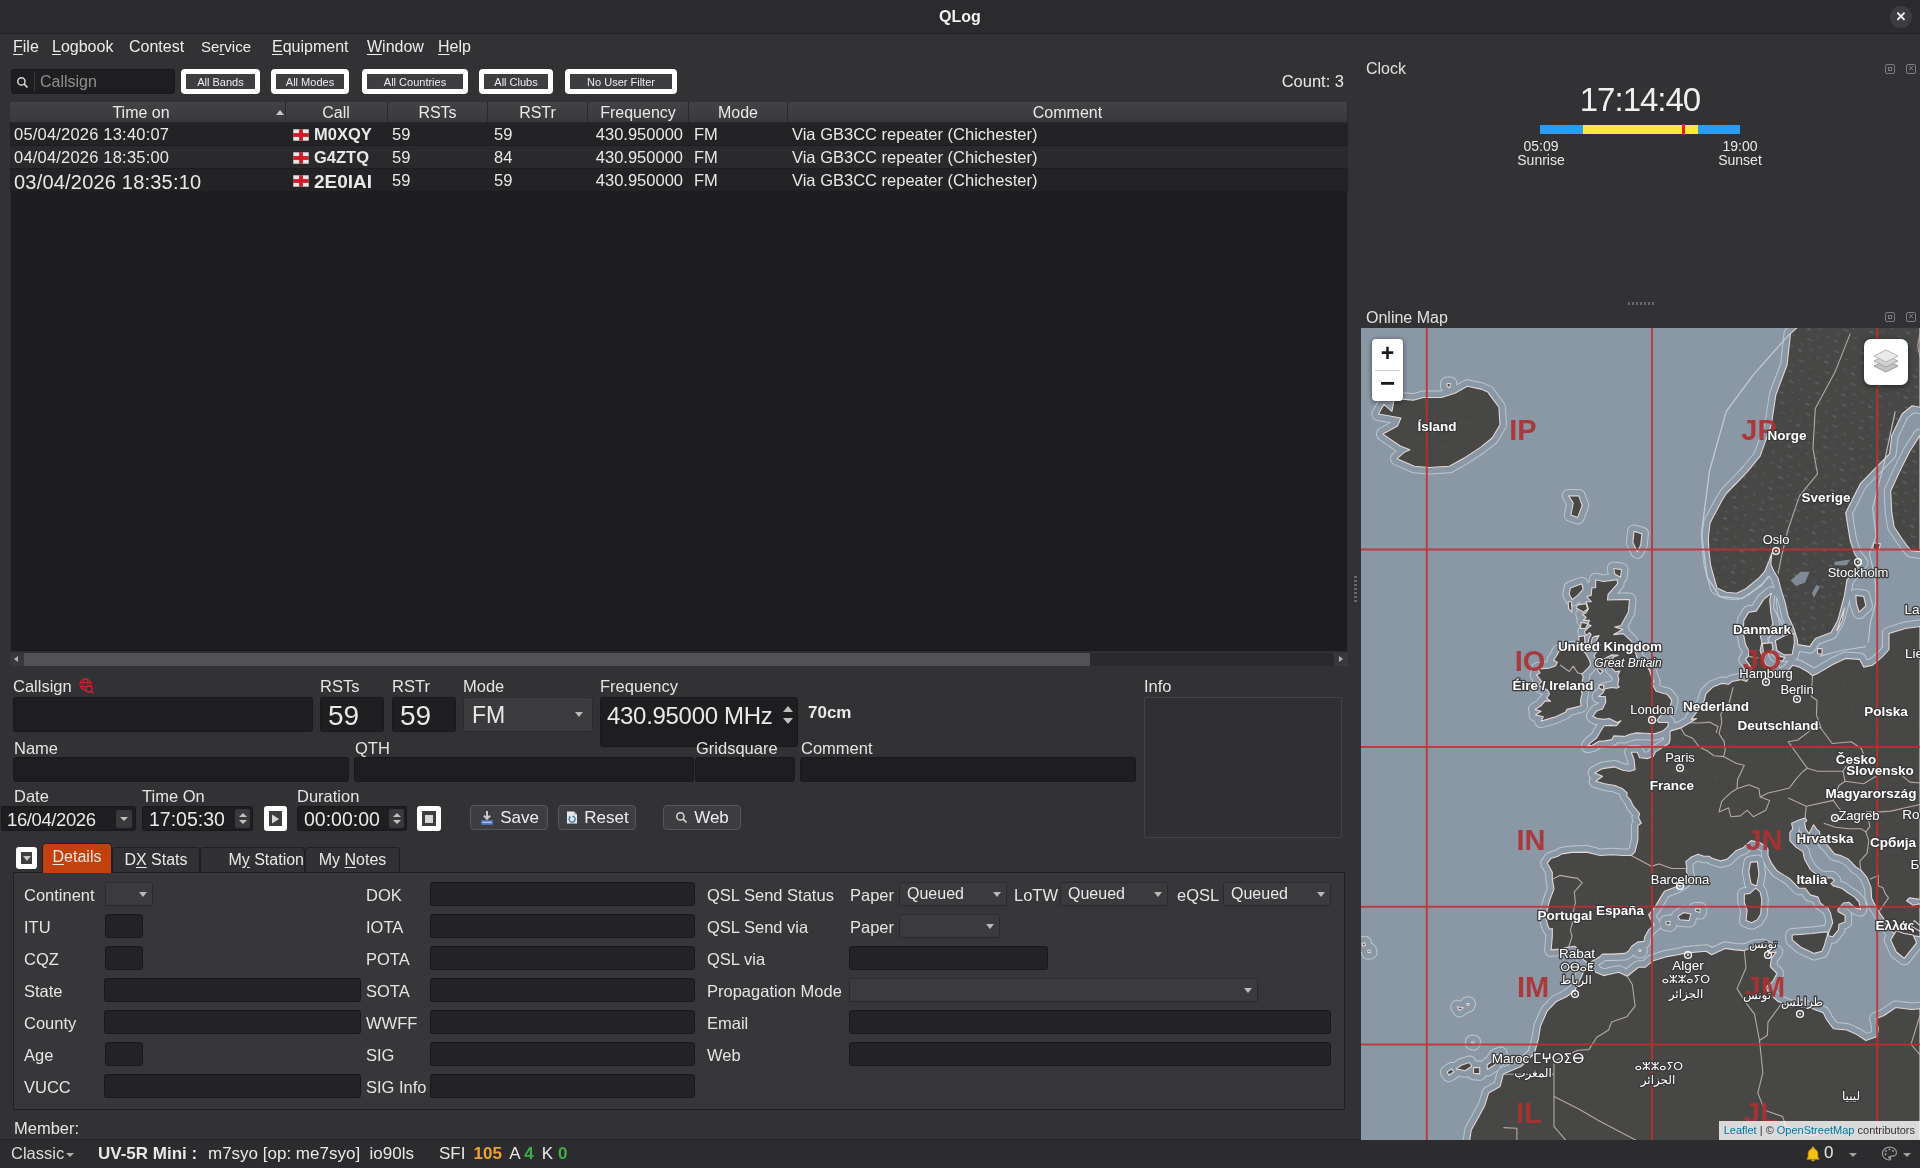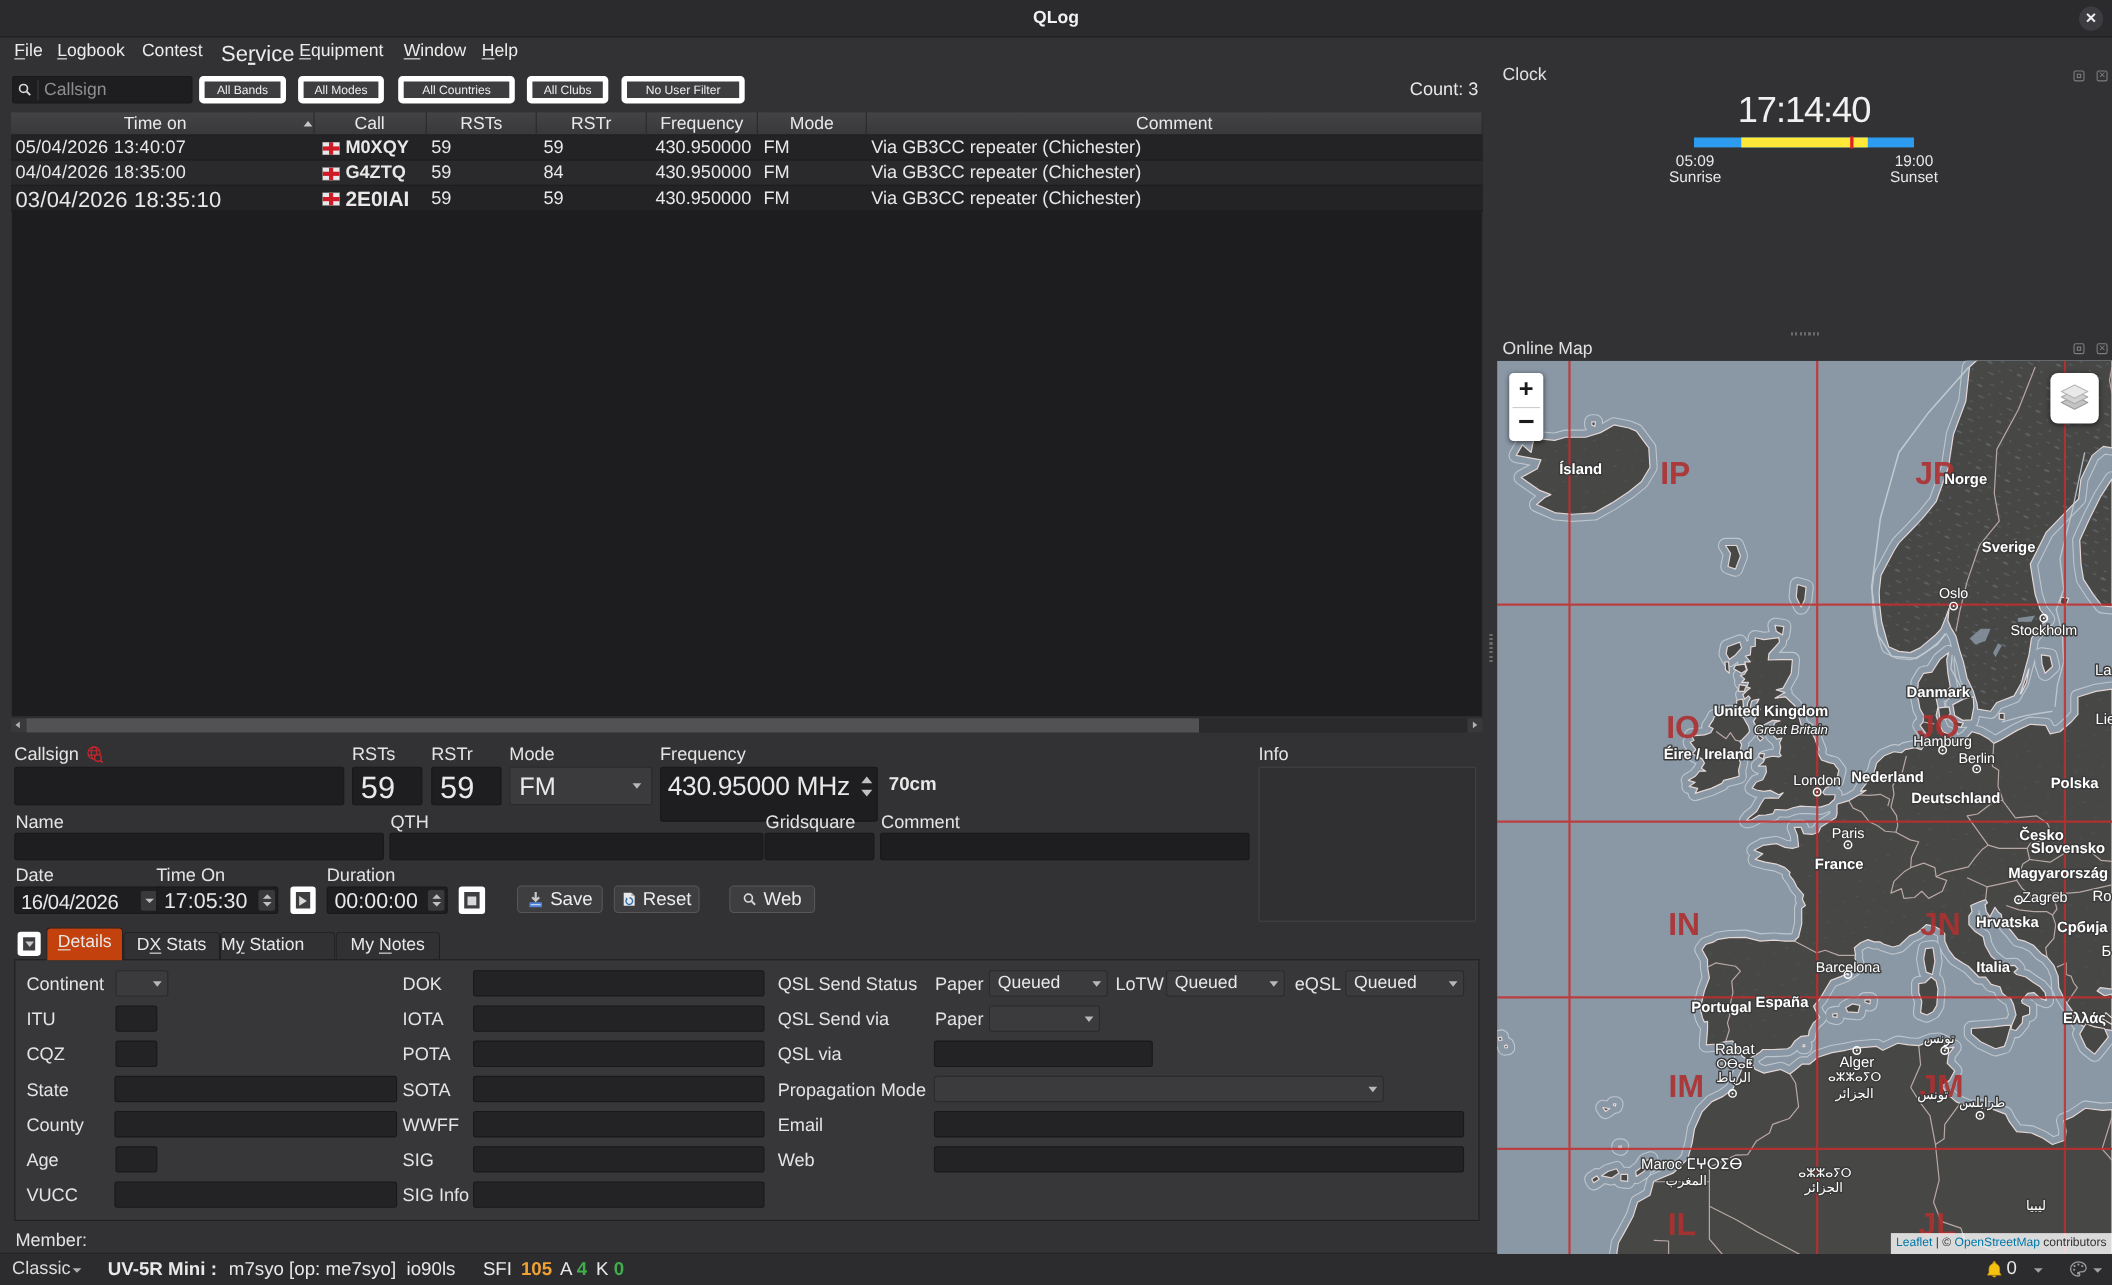--- a/index.html
+++ b/index.html
@@ -15,21 +15,21 @@
 u{text-decoration:underline;text-underline-offset:2px}
 .dockbtn{position:absolute;width:10px;height:10px;border:1px solid #7d7d81;border-radius:2px}
 </style></head><body>
 <div class="abs" style="left:0;top:0;width:1920px;height:34px;background:#2b2b2e;border-bottom:1px solid #202022">
     <div class="abs" style="left:0;top:0;width:100%;height:100%;display:flex;align-items:center;justify-content:center;font-weight:bold;font-size:16px;color:#f2f2f2">QLog</div>
     <div class="abs" style="right:8px;top:6px;width:22px;height:22px;border-radius:50%;background:#3d3d41;color:#f0f0f0;font-size:13px;text-align:center;line-height:21px;font-weight:bold">✕</div>
   </div>
 <div class="abs" style="left:13px;top:38px;font-size:16px;color:#ececec"><u>F</u>ile</div>
 <div class="abs" style="left:52px;top:38px;font-size:16px;color:#ececec"><u>L</u>ogbook</div>
 <div class="abs" style="left:129px;top:38px;font-size:16px;color:#ececec">Contest</div>
-<div class="abs" style="left:201px;top:38px;font-size:20px;color:#ececec">Se<u>r</u>vice</div>
+<div class="abs" style="left:201px;top:38px;font-size:15px;color:#ececec">Se<u>r</u>vice</div>
 <div class="abs" style="left:272px;top:38px;font-size:16px;color:#ececec"><u>E</u>quipment</div>
 <div class="abs" style="left:367px;top:38px;font-size:16px;color:#ececec"><u>W</u>indow</div>
 <div class="abs" style="left:438px;top:38px;font-size:16px;color:#ececec"><u>H</u>elp</div>
 <div class="inp" style="left:11px;top:69px;width:164px;height:25px">
     <div class="abs" style="left:4px;top:5px"><svg width="13" height="13" viewBox="0 0 13 13">
         <circle cx="5.4" cy="5.4" r="3.6" stroke="#d8d8d8" stroke-width="1.5" fill="none"></circle>
         <path d="M8.2 8.2 11.5 11.5" stroke="#d8d8d8" stroke-width="1.7"></path>
       </svg></div>
     <div class="abs" style="left:22px;top:3px;width:1px;height:18px;background:#3a3a3c"></div>
     <div class="abs" style="left:28px;top:3px;font-size:16px;color:#8e8e8e">Callsign</div>
@@ -143,21 +143,21 @@
 <div class="abs" style="left:1144px;top:697px;width:198px;height:141px;border:1px solid #434346;background:#303032;border-radius:2px"></div>
 <div class="lbl" style="left:14px;top:739px">Name</div>
 <div class="inp" style="left:13px;top:757px;width:336px;height:25px"></div>
 <div class="lbl" style="left:355px;top:739px">QTH</div>
 <div class="inp" style="left:354px;top:757px;width:340px;height:25px"></div>
 <div class="lbl" style="left:696px;top:739px">Gridsquare</div>
 <div class="inp" style="left:695px;top:757px;width:100px;height:25px"></div>
 <div class="lbl" style="left:801px;top:739px">Comment</div>
 <div class="inp" style="left:800px;top:757px;width:336px;height:25px"></div>
 <div class="lbl" style="left:14px;top:787px">Date</div>
-<div class="inp" style="left:13px;top:806px;width:135px;height:25px">
+<div class="inp" style="left:1px;top:806px;width:135px;height:25px">
     <div class="abs" style="left:5px;top:2px;font-size:18.5px;letter-spacing:-0.4px">16/04/2026</div>
     <div class="abs" style="right:3px;top:3px;width:16px;height:18px;background:#39393b;border-radius:2px">
       <div class="abs" style="left:4px;top:7px;width:0;height:0;border-left:4px solid transparent;border-right:4px solid transparent;border-top:4.5px solid #c0c0c0"></div>
     </div>
   </div>
 <div class="lbl" style="left:142px;top:787px">Time On</div>
 <div class="inp" style="left:142px;top:806px;width:111px;height:25px">
     <div class="abs" style="left:6px;top:1px;font-size:19.5px">17:05:30</div>
     <div class="spin"></div>
   </div>
@@ -187,21 +187,21 @@
     </svg>Reset</div>
 <div class="btn2" style="left:663px;top:805px;width:78px;height:25px;gap:6px"><svg width="13" height="13" viewBox="0 0 13 13">
       <circle cx="5.4" cy="5.4" r="3.6" stroke="#d8d8d8" stroke-width="1.5" fill="none"></circle>
       <path d="M8.2 8.2 11.5 11.5" stroke="#d8d8d8" stroke-width="1.7"></path>
     </svg>Web</div>
 <div class="btn" style="left:16px;top:847px;width:21px;height:22px;border-radius:3px">
     <div style="width:0;height:0;border-left:4.5px solid transparent;border-right:4.5px solid transparent;border-top:5px solid #c8c8c8"></div>
   </div>
 <div class="abs" style="left:42px;top:843px;width:70px;height:30px;background:#c2410c;border:1px solid #1f1f21;border-bottom:none;border-radius:4px 4px 0 0;text-align:center;font-size:16px;padding-top:4px;z-index:3"><u>D</u>etails</div>
 <div class="abs" style="left:112px;top:847px;width:88px;height:26px;background:#313134;border:1px solid #1f1f21;border-bottom:none;border-radius:4px 4px 0 0;text-align:center;font-size:16px;padding-top:3px">D<u>X</u> Stats</div>
-<div class="abs" style="left:200px;top:847px;width:105px;height:26px;background:#313134;border:1px solid #1f1f21;border-bottom:none;border-radius:4px 4px 0 0;text-align:left;font-size:16px;padding-top:3px">M<u>y</u> Station</div>
+<div class="abs" style="left:200px;top:847px;width:105px;height:26px;background:#313134;border:1px solid #1f1f21;border-bottom:none;border-radius:4px 4px 0 0;text-align:right;font-size:16px;padding-top:3px">M<u>y</u> Station</div>
 <div class="abs" style="left:305px;top:847px;width:95px;height:26px;background:#313134;border:1px solid #1f1f21;border-bottom:none;border-radius:4px 4px 0 0;text-align:center;font-size:16px;padding-top:3px">My <u>N</u>otes</div>
 <div class="abs" style="left:13px;top:872px;width:1332px;height:238px;background:#37373a;border:1px solid #1f1f21;z-index:2"></div>
 <div class="lbl" style="left:24px;top:886px;z-index:4">Continent</div>
 <div class="combo" style="left:105px;top:882px;width:48px;height:24px;z-index:4">
     <div class="arr"></div>
   </div>
 <div class="lbl" style="left:24px;top:918px;z-index:4">ITU</div>
 <div class="inp" style="left:105px;top:914px;width:38px;height:24px;background:#232326;z-index:4"></div>
 <div class="lbl" style="left:24px;top:950px;z-index:4">CQZ</div>
 <div class="inp" style="left:105px;top:946px;width:38px;height:24px;background:#232326;z-index:4"></div>

